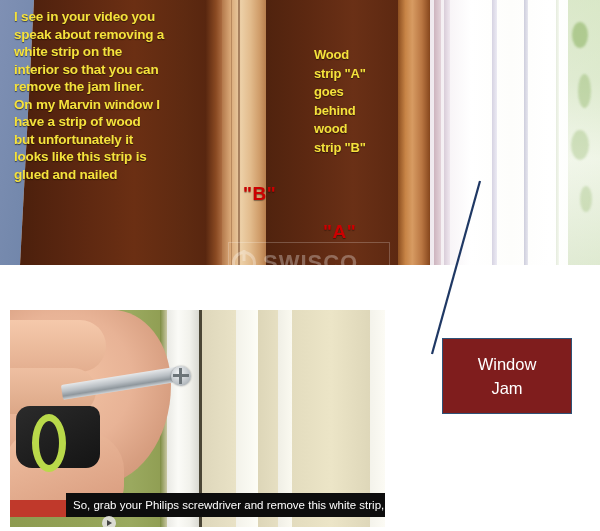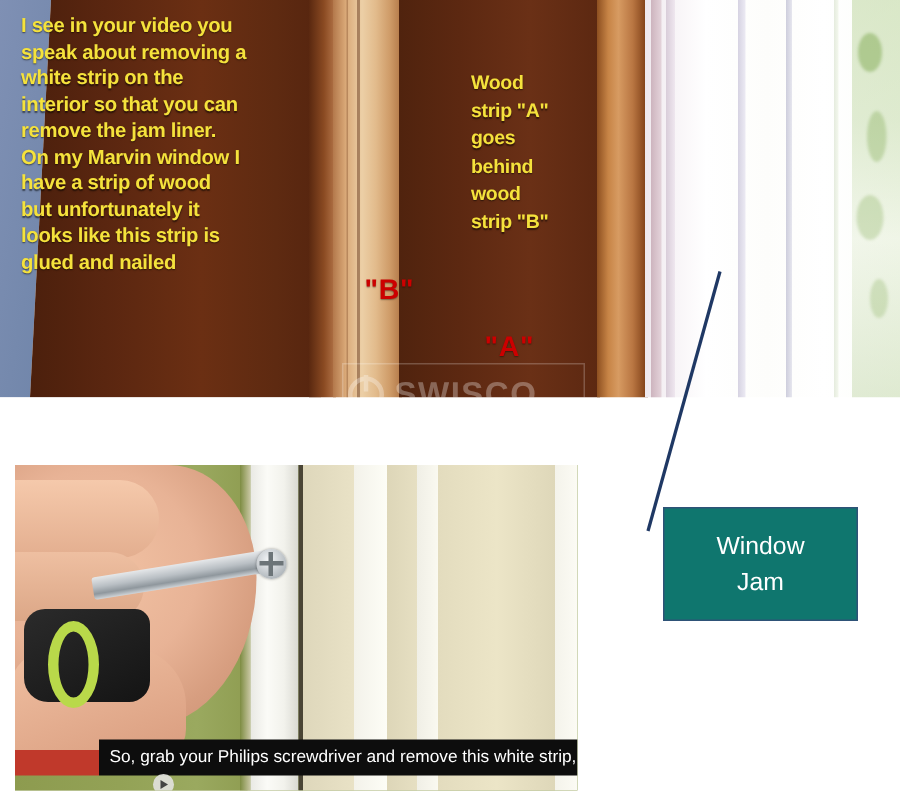--- a/index.html
+++ b/index.html
@@ -107,21 +107,21 @@
   #wm-text{
     margin-left:7px;color:#fff;font-size:22px;font-weight:bold;letter-spacing:1px;
     font-family:"Liberation Sans",sans-serif;line-height:1;
   }
   #wm-box{position:absolute;left:228px;top:242px;width:160px;height:42px;border:1px solid rgba(255,255,255,.22);}
 
   
   #leader-line{position:absolute;left:420px;top:170px;width:80px;height:200px;pointer-events:none;}
   #callout-box{
     position:absolute;left:442px;top:338px;width:130px;height:76px;
-    background:#0f766e;border:1.5px solid #2e5277;box-sizing:border-box;
+    background:#7f1d1d;border:1.5px solid #2e5277;box-sizing:border-box;
     display:flex;flex-direction:column;align-items:center;justify-content:center;
     color:#ffffff;font-size:16.5px;line-height:24px;
   }
 
   
   #video-frame{
     position:absolute;left:10px;top:310px;width:375px;height:217px;overflow:hidden;
     background:#8a9a4a;
   }
   .vl{position:absolute;top:0;bottom:0;}

